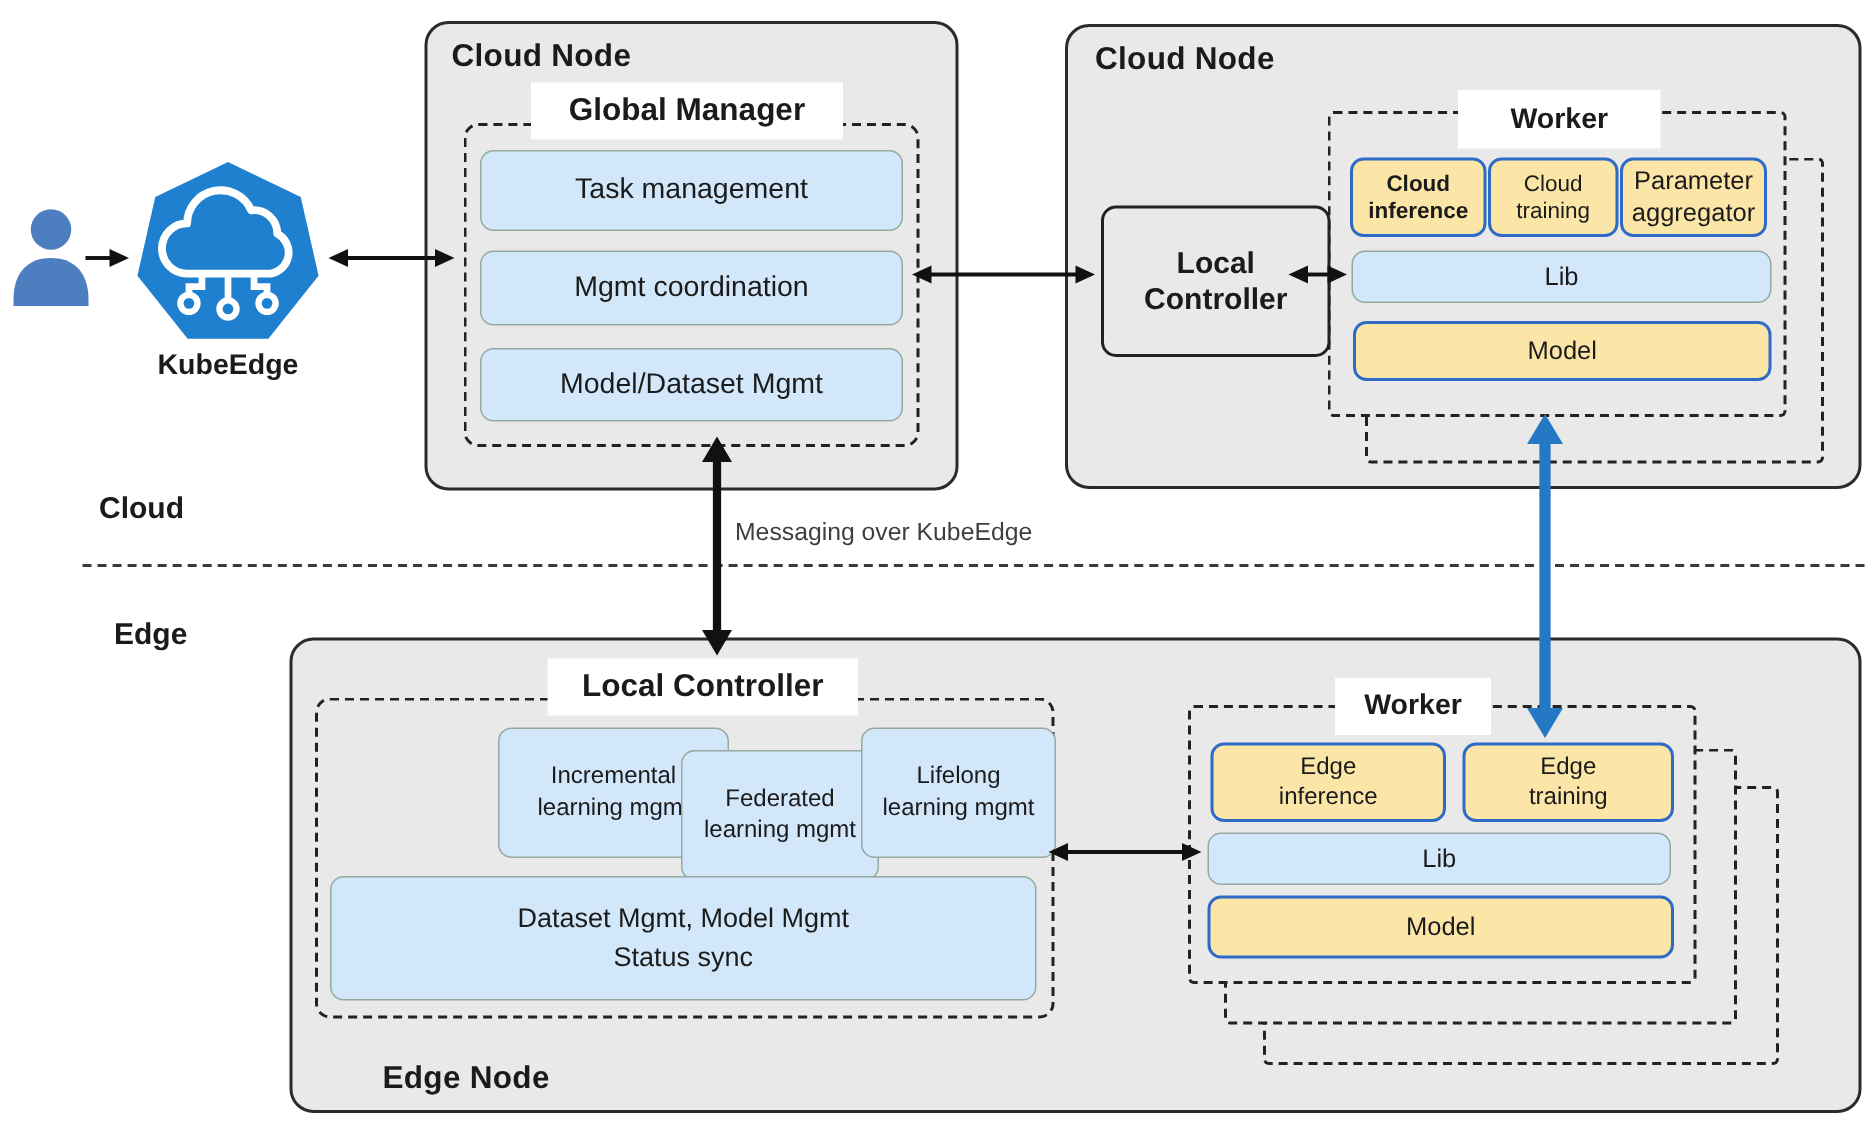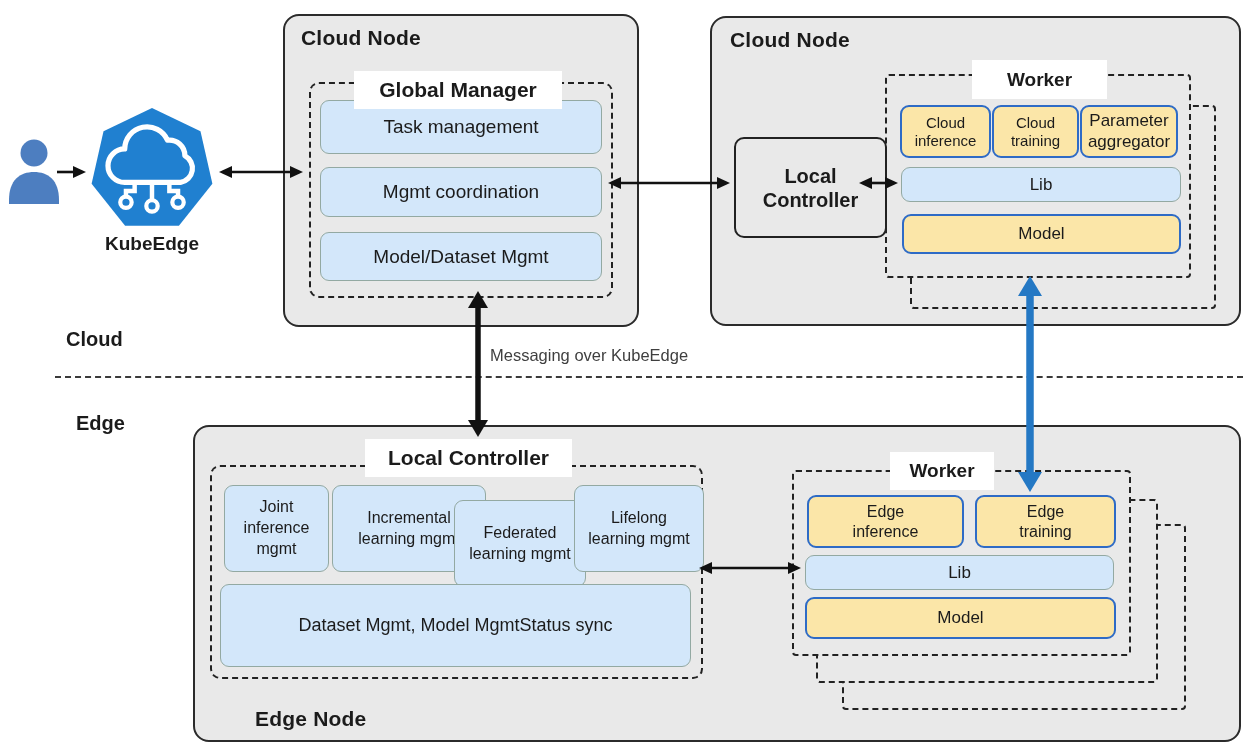--- a/index.html
+++ b/index.html
@@ -81,69 +81,66 @@
       <circle cx="50" cy="79" r="4.6" fill="var(--kubeedge-blue,#2080d0)" stroke="#ffffff" stroke-width="3.4"></circle>
       <path d="M64 60 v7 h7 v5" fill="none" stroke="#ffffff" stroke-width="3.6"></path>
       <circle cx="71" cy="76" r="4.6" fill="var(--kubeedge-blue,#2080d0)" stroke="#ffffff" stroke-width="3.4"></circle>
     </svg>
   </div>
   <div class="abs" style="left:90px;top:233px;width:124px;text-align:center;font-weight:bold;font-size:19px;">KubeEdge</div>
 
   <div class="abs node" style="left:283px;top:14px;width:352px;height:309px;">
     <div class="abs node-title" style="left:16px;top:10px;">Cloud Node</div>
     <div class="abs dashedbox" style="left:24px;top:66px;width:300px;height:212px;border-radius:10px;"></div>
-    <div class="abs whitelabel z10" style="left:69px;top:39px;width:208px;height:38px;font-size:21px;margin-top:16px;">Global Manager</div>
+    <div class="abs whitelabel z10" style="left:69px;top:39px;width:208px;height:38px;font-size:21px;">Global Manager</div>
     <div class="abs bluebox z5" style="left:35px;top:84px;width:280px;height:52px;font-size:19px;">Task management</div>
     <div class="abs bluebox z5" style="left:35px;top:151px;width:280px;height:48px;font-size:19px;">Mgmt coordination</div>
     <div class="abs bluebox z5" style="left:35px;top:216px;width:280px;height:47px;font-size:19px;">Model/Dataset Mgmt</div>
   </div>
 
   <div class="abs node" style="left:710px;top:16px;width:527px;height:306px;">
     <div class="abs node-title" style="left:18px;top:10px;">Cloud Node</div>
 
     <div class="abs ctrlbox z5" style="left:22px;top:119px;width:125px;height:97px;padding:0 12px;">
       <span>Local Controller</span>
     </div>
 
     <div class="abs dashedbox" style="left:198px;top:87px;width:302px;height:200px;"></div>
     <div class="abs dashedbox filled" style="left:173px;top:56px;width:302px;height:200px;"></div>
     <div class="abs whitelabel z10" style="left:260px;top:42px;width:135px;height:39px;font-size:19px;">Worker</div>
 
-    <div class="abs yellowbox z5 narrow" style="left:188px;top:87px;width:87px;height:49px;font-size:15px;line-height:1.2;">
+    <div class="abs yellowbox z5 narrow" style="left:188px;top:87px;width:87px;height:49px;font-size:15px;line-height:1.2;font-weight:bold;">
       <span>Cloud inference</span>
     </div>
     <div class="abs yellowbox z5 narrow" style="left:280px;top:87px;width:83px;height:49px;font-size:15px;line-height:1.2;">
       <span>Cloud training</span>
     </div>
     <div class="abs yellowbox z5 narrow" style="left:368px;top:87px;width:94px;height:49px;font-size:17px;line-height:1.2;">
       <span>Parameter aggregator</span>
     </div>
     <div class="abs bluebox z5" style="left:189px;top:149px;width:278px;height:33px;font-size:17px;">Lib</div>
     <div class="abs yellowbox z5" style="left:190px;top:196px;width:275px;height:36px;font-size:17px;">Model</div>
   </div>
 
   <div class="abs node" style="left:193px;top:425px;width:1044px;height:313px;">
     <div class="abs node-title" style="left:60px;top:280px;">Edge Node</div>
 
     <div class="abs dashedbox" style="left:15px;top:38px;width:489px;height:210px;border-radius:10px;"></div>
     <div class="abs whitelabel z10" style="left:170px;top:12px;width:207px;height:38px;font-size:21px;">Local Controller</div>
 
-    <div class="abs bluebox z5" style="left:29px;top:58px;width:95px;height:85px;font-size:16px;line-height:1.3;padding:0 4px;">
-      <span>Joint inference mgmt</span>
-    </div>
     <div class="abs bluebox z5" style="left:137px;top:58px;width:108px;height:85px;font-size:16px;line-height:1.3;padding:0 22px;">
       <span>Incremental learning mgmt</span>
     </div>
     <div class="abs bluebox z5" style="left:259px;top:58px;width:110px;height:85px;font-size:16px;line-height:1.3;padding:0 10px;margin-top:15px;">
       <span>Federated learning mgmt</span>
     </div>
     <div class="abs bluebox z5" style="left:379px;top:58px;width:108px;height:85px;font-size:16px;line-height:1.3;padding:0 10px;">
       <span>Lifelong learning mgmt</span>
     </div>
-    <div class="abs bluebox z5" style="left:25px;top:157px;width:469px;height:81px;font-size:18px;line-height:1.4;flex-direction:row;">
+    <div class="abs bluebox z5" style="left:25px;top:157px;width:469px;height:81px;font-size:18px;line-height:1.4;flex-direction:column;">
       <div>Dataset Mgmt, Model Mgmt</div>
       <div>Status sync</div>
     </div>
 
     <div class="abs dashedbox" style="left:647px;top:97px;width:340px;height:182px;"></div>
     <div class="abs dashedbox filled" style="left:621px;top:72px;width:338px;height:180px;"></div>
     <div class="abs dashedbox filled" style="left:597px;top:43px;width:335px;height:182px;"></div>
     <div class="abs whitelabel z10" style="left:695px;top:25px;width:104px;height:38px;font-size:19px;">Worker</div>
 
     <div class="abs yellowbox z5 narrow" style="left:612px;top:68px;width:153px;height:49px;font-size:16px;line-height:1.2;">

